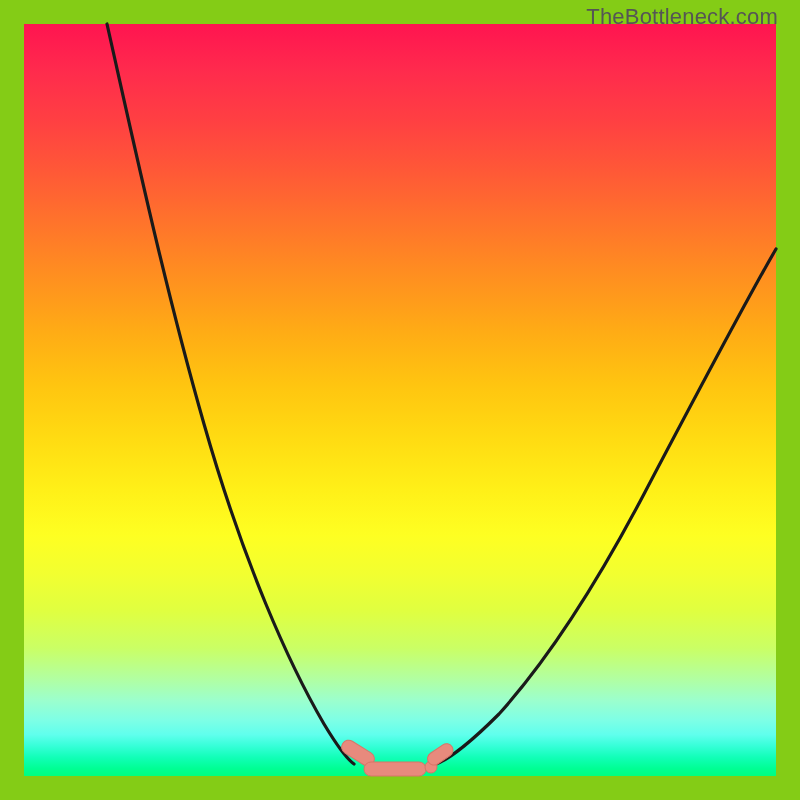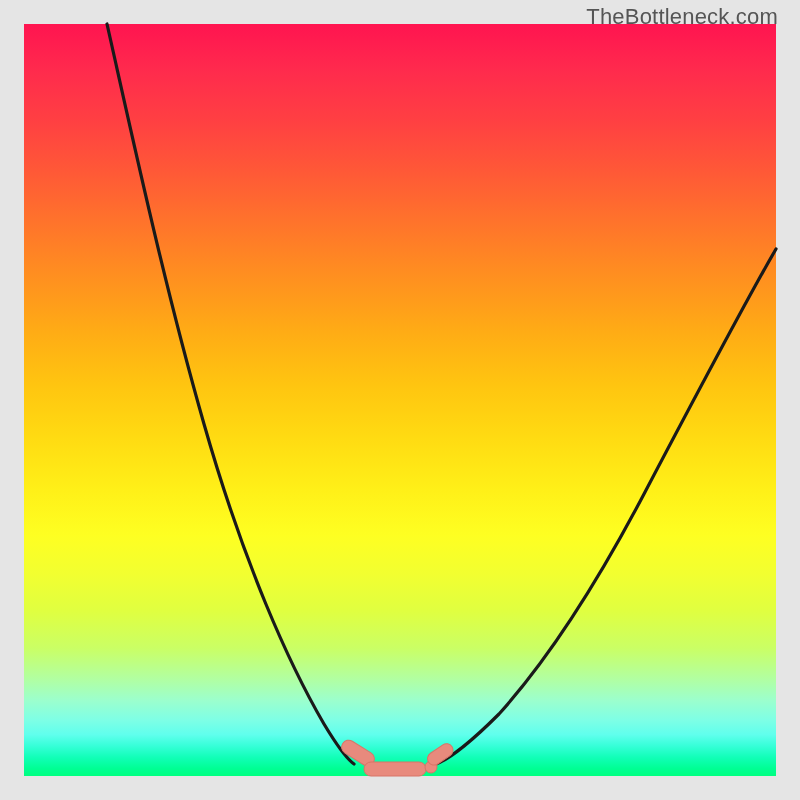--- a/index.html
+++ b/index.html
@@ -10,21 +10,21 @@
     background: #000;
     overflow: hidden;
     font-family: Arial, Helvetica, sans-serif;
   }
   .frame {
     position: absolute;
     top: 0;
     left: 0;
     width: 800px;
     height: 800px;
-    background: #e5e5e5;
+    background: #84cc16;
   }
   .plot {
     position: absolute;
     top: 24px;
     left: 24px;
     width: 752px;
     height: 752px;
     
     background: linear-gradient(
       to bottom,

